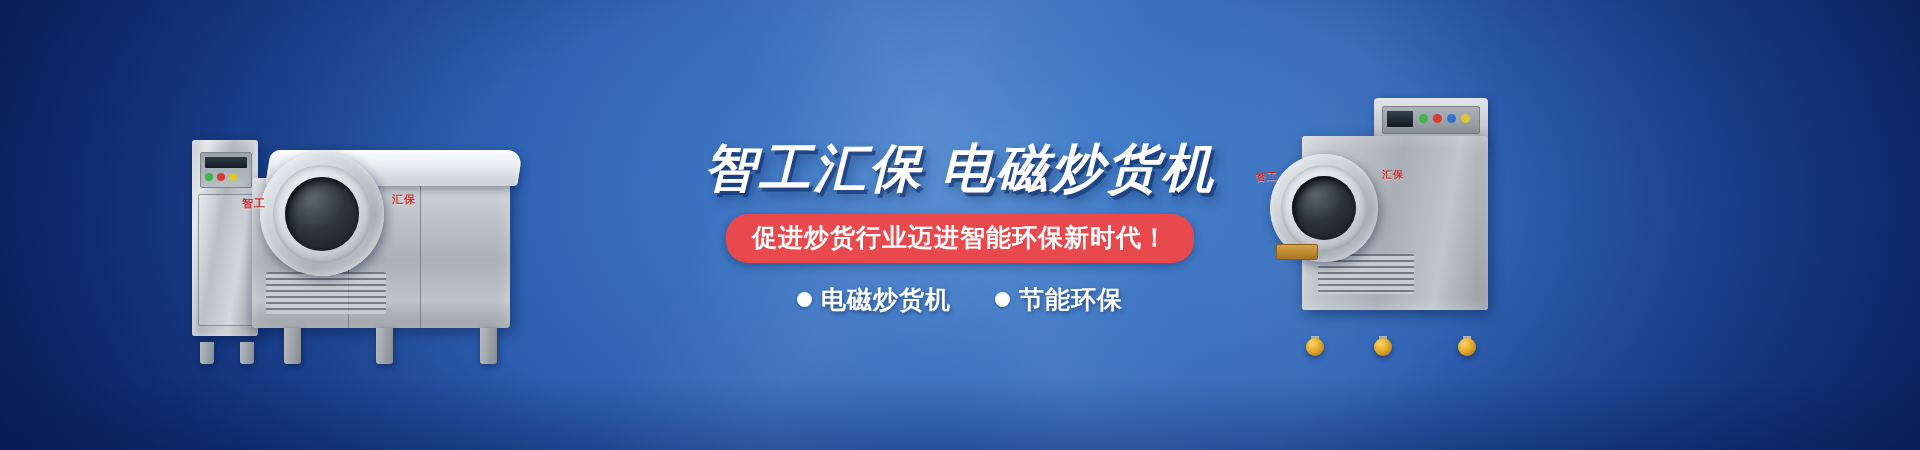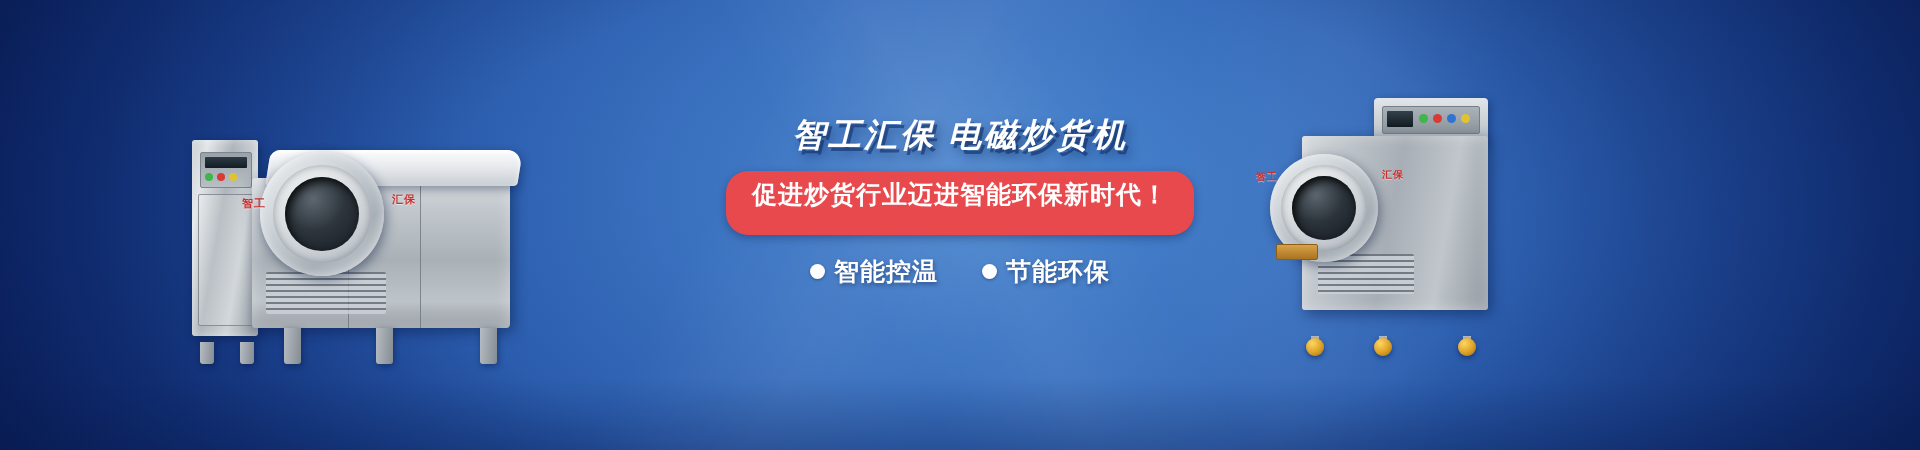--- a/index.html
+++ b/index.html
@@ -41,46 +41,47 @@
     position: absolute;
     left: 50%;
     top: 118px;
     transform: translateX(-50%);
     width: 640px;
     text-align: center;
     z-index: 6;
   }
 
   .headline {
-    font-size: 33px;
+    font-size: 52px;
     font-weight: bold;
     font-style: italic;
     color: #ffffff;
     letter-spacing: 3px;
     line-height: 1;
     white-space: nowrap;
     text-shadow:
       3px 4px 0 rgba(12,40,100,0.55),
       5px 7px 12px rgba(5,20,60,0.45);
+    margin-top: 24px;
   }
 
   .badge-row {
     margin-top: 20px;
     display: flex;
     justify-content: center;
   }
   .badge {
     display: inline-block;
     background: #e8494d;
     color: #ffffff;
     font-size: 25px;
     font-weight: bold;
     letter-spacing: 1px;
     line-height: 1;
-    padding: 11px 26px 28px 26px;
+    padding: 11px 26px 13px 26px;
     border-radius: 22px;
     white-space: nowrap;
     box-shadow: 0 3px 8px rgba(8,26,70,0.35);
   }
 
   .features {
     margin-top: 24px;
     display: flex;
     justify-content: center;
     align-items: center;
@@ -360,21 +361,21 @@
 
     <div class="headline">智工汇保  电磁炒货机</div>
 
     <div class="badge-row">
       <span class="badge">促进炒货行业迈进智能环保新时代！</span>
     </div>
 
     <div class="features">
       <div class="feature">
         <span class="dot"></span>
-        <span>智能控温</span>
+        <span>电磁炒货机</span>
       </div>
       <div class="feature">
         <span class="dot"></span>
         <span>节能环保</span>
       </div>
     </div>
 
   </div>
 
 </div>

